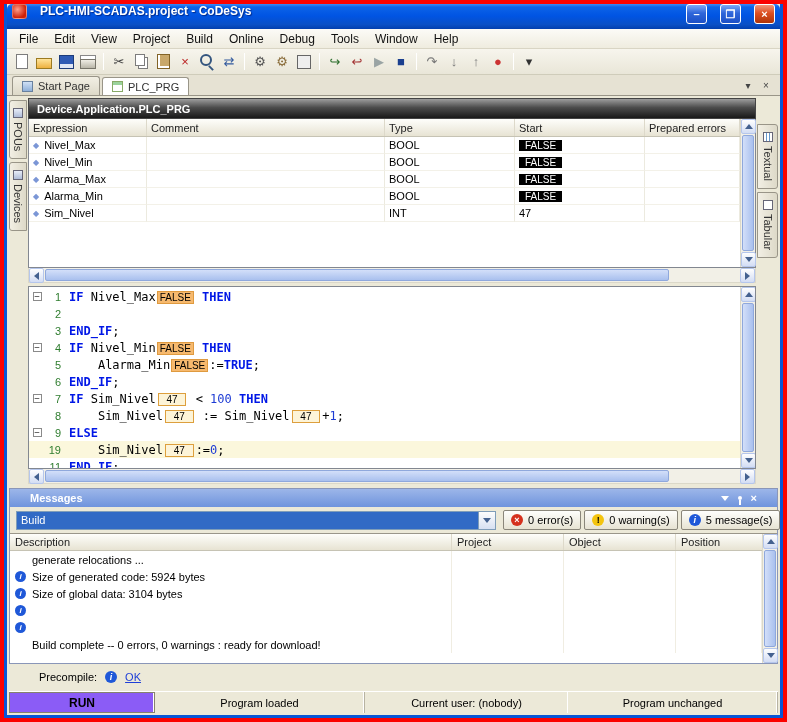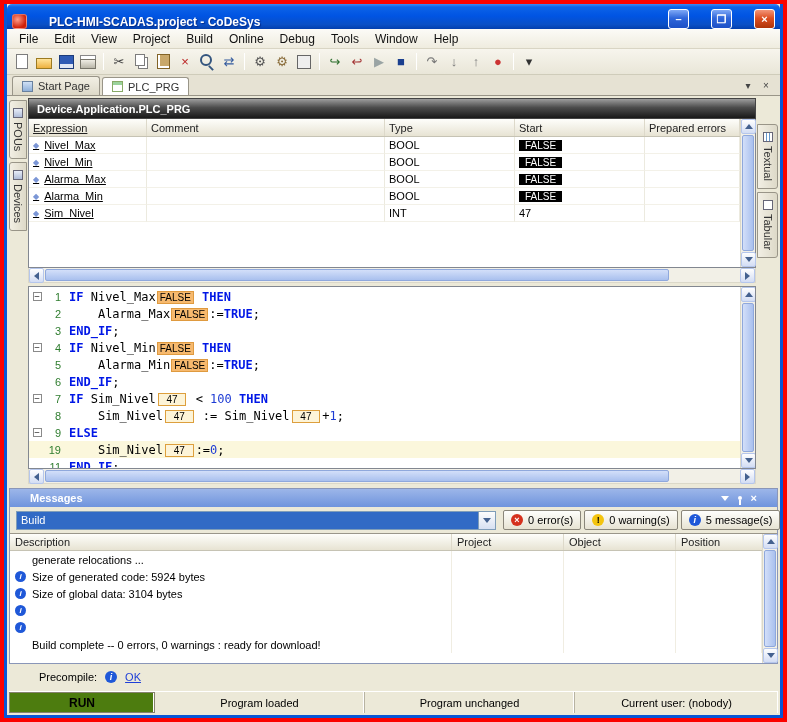--- a/index.html
+++ b/index.html
@@ -3,21 +3,21 @@
 <meta charset="utf-8">
 <style>
   html,body{margin:0;padding:0;background:#fff;font-family:"Liberation Sans",sans-serif;}
   *{box-sizing:border-box;}
 
   .frame{width:787px;height:722px;border:4px solid #fb0200;background:#ece9d8;display:flex;flex-direction:column;}
   .window{flex:1;display:flex;flex-direction:column;min-height:0;background:#ece9d8;
           border-left:3px solid #0856d6;border-right:3px solid #0856d6;border-bottom:3px solid #0856d6;}
 
   
-  .titlebar{height:25px;flex:0 0 25px;display:flex;align-items:flex-end;gap:22px;padding:0 5px;
+  .titlebar{height:25px;flex:0 0 25px;display:flex;align-items:flex-start;gap:13px;padding:0 5px;
     background:linear-gradient(180deg,#3a8af5 0%,#0c63e8 12%,#0054e3 48%,#0a50c6 82%,#0340ae 100%);
     border-radius:5px 5px 0 0;}
   .app-icon{width:15px;height:15px;border-radius:3px;flex:0 0 15px;
     background:radial-gradient(circle at 35% 35%,#ff9d8a,#cf2008 70%);border:1px solid rgba(255,255,255,.35);}
   .title-text{flex:1;color:#fff;font-size:12px;font-weight:bold;white-space:nowrap;overflow:hidden;text-shadow:1px 1px 1px #002a8c;}
   .tb-btn{width:21px;height:20px;border-radius:3px;border:1px solid #fff;display:flex;align-items:center;justify-content:center;
     color:#fff;font-size:11px;font-weight:bold;background:linear-gradient(180deg,#7fa9f6,#2f66da 45%,#1c50c6);}
   .tb-btn.close{background:linear-gradient(180deg,#f2967a,#dd4f22 45%,#ae3408);}
 
   
@@ -62,21 +62,21 @@
   .rail-ic.tabular-view-icon{background:linear-gradient(#fff,#fff),repeating-linear-gradient(0deg,#69c 0 1px,#fff 1px 4px);}
 
   .editor-col{flex:1;display:flex;flex-direction:column;min-width:0;}
   .decl-header{height:21px;flex:0 0 21px;display:flex;align-items:center;padding:0 8px;color:#fff;font-size:11px;font-weight:bold;
     background:linear-gradient(#9d9d9d,#4c4c4c 45%,#191919);border:1px solid #444;}
   .decl-block{flex:1;display:flex;flex-direction:column;min-height:130px;}
   .decl-area{flex:1;display:flex;background:#fff;border:1px solid #828790;border-top:none;min-height:0;}
   .decl-table{flex:1;display:flex;flex-direction:column;min-width:0;}
   .decl-colhdr{display:flex;height:18px;flex:0 0 18px;background:linear-gradient(#fefefb,#e7e3d3);border-bottom:1px solid #c6c3b4;font-size:11px;color:#222;}
   .dc{padding:1px 4px;border-right:1px solid #ddd9ca;display:flex;align-items:center;white-space:nowrap;overflow:hidden;}
-  .c-expr{width:118px;flex:0 0 118px;text-decoration:underline;}
+  .c-expr{width:118px;flex:0 0 118px;}
   .c-comment{width:238px;flex:0 0 238px;}
   .c-type{width:130px;flex:0 0 130px;}
   .c-value{width:130px;flex:0 0 130px;}
   .c-prep{flex:1;}
   .decl-row{display:flex;height:17px;flex:0 0 17px;font-size:11px;}
   .decl-row .dc{border-right:1px solid #eceadf;border-bottom:1px solid #f3f1e8;}
   .var-ic{color:#7b96d6;font-size:8px;margin-right:5px;}
   .badge-false{background:#000;color:#fff;font-size:10px;padding:0 6px;min-width:34px;text-align:center;display:inline-block;}
   .decl-filler{flex:1;background:#fff;}
 
@@ -143,21 +143,21 @@
     font-style:italic;display:flex;align-items:center;justify-content:center;margin-right:6px;}
   .m-desc.no-ic{padding-left:22px;}
   .msg-filler{flex:1;background:#fff;}
 
   
   .precompile{height:26px;flex:0 0 26px;display:flex;align-items:center;gap:8px;padding-left:32px;font-size:11px;color:#000;}
   .ok-link{color:#1f3fd8;text-decoration:underline;}
   .statusbar{height:22px;flex:0 0 22px;display:flex;align-items:stretch;margin:1px 2px 2px 2px;border-top:1px solid #fff;}
   .seg{display:flex;align-items:center;justify-content:center;font-size:11px;color:#000;
     border-right:1px solid #b7b3a2;box-shadow:inset -1px 0 0 #fff;padding:0 8px;white-space:nowrap;}
-  .seg-run{width:146px;flex:0 0 146px;background:#4d7c0f;font-weight:bold;font-size:12px;border:1px solid #86826f;}
+  .seg-run{width:146px;flex:0 0 146px;background:#8b5cf6;font-weight:bold;font-size:12px;border:1px solid #86826f;}
   .seg-program{width:210px;flex:0 0 210px;}
   .seg-change{width:210px;flex:0 0 210px;}
   .seg-user{flex:1;border-right:none;}
 </style>
 </head>
 <body>
 
 <div class="frame">
   <div class="window">
 
@@ -337,21 +337,21 @@
             <span class="sb-btn">
                 <span class="tri tri-rt"></span>
               </span>
           </div>
         </div>
 
         <div class="code-block">
           <div class="code-area">
             <div class="code-lines">
                 <div class="code-line"><span class="fold-col"><span class="fold-box">−</span></span><span class="lnum">1</span><span class="ltext"><span class="tok-kw">IF </span><span class="tok-id">Nivel_Max</span><span class="badge-bool">FALSE</span><span class="tok-kw"> THEN</span></span></div>
-                <div class="code-line"><span class="fold-col"></span><span class="lnum">2</span><span class="ltext"><span class="tok-pl">    </span><span class="tok-id">Alarma_Max</span><span class="badge-bool">FALSE</span><span class="tok-pl">:=</span><span class="tok-kw">TRUE</span><span class="tok-pl">;</span></span></div>
+                <div class="code-line"><span class="fold-col"></span><span class="lnum">2</span></div>
                 <div class="code-line"><span class="fold-col"></span><span class="lnum">3</span><span class="ltext"><span class="tok-kw">END_IF</span><span class="tok-pl">;</span></span></div>
                 <div class="code-line"><span class="fold-col"><span class="fold-box">−</span></span><span class="lnum">4</span><span class="ltext"><span class="tok-kw">IF </span><span class="tok-id">Nivel_Min</span><span class="badge-bool">FALSE</span><span class="tok-kw"> THEN</span></span></div>
                 <div class="code-line"><span class="fold-col"></span><span class="lnum">5</span><span class="ltext"><span class="tok-pl">    </span><span class="tok-id">Alarma_Min</span><span class="badge-bool">FALSE</span><span class="tok-pl">:=</span><span class="tok-kw">TRUE</span><span class="tok-pl">;</span></span></div>
                 <div class="code-line"><span class="fold-col"></span><span class="lnum">6</span><span class="ltext"><span class="tok-kw">END_IF</span><span class="tok-pl">;</span></span></div>
                 <div class="code-line"><span class="fold-col"><span class="fold-box">−</span></span><span class="lnum">7</span><span class="ltext"><span class="tok-kw">IF </span><span class="tok-id">Sim_Nivel</span><span class="badge-int"> 47 </span><span class="tok-pl"> &lt; </span><span class="tok-num">100</span><span class="tok-kw"> THEN</span></span></div>
                 <div class="code-line"><span class="fold-col"></span><span class="lnum">8</span><span class="ltext"><span class="tok-pl">    </span><span class="tok-id">Sim_Nivel</span><span class="badge-int"> 47 </span><span class="tok-pl"> := </span><span class="tok-id">Sim_Nivel</span><span class="badge-int"> 47 </span><span class="tok-pl">+</span><span class="tok-num">1</span><span class="tok-pl">;</span></span></div>
                 <div class="code-line"><span class="fold-col"><span class="fold-box">−</span></span><span class="lnum">9</span><span class="ltext"><span class="tok-kw">ELSE</span></span></div>
                 <div class="code-line hl"><span class="fold-col"></span><span class="lnum">19</span><span class="ltext"><span class="tok-pl">    </span><span class="tok-id">Sim_Nivel</span><span class="badge-int"> 47 </span><span class="tok-pl">:=</span><span class="tok-num">0</span><span class="tok-pl">;</span></span></div>
                 <div class="code-line"><span class="fold-col"></span><span class="lnum">11</span><span class="ltext"><span class="tok-kw">END_IF</span><span class="tok-pl">;</span></span></div>
               </div>
@@ -504,18 +504,18 @@
 
     <div class="precompile">
       <span>Precompile:</span>
       <span class="st-ic info">i</span>
       <span class="ok-link">OK</span>
     </div>
 
     <div class="statusbar">
       <span class="seg seg-run">RUN</span>
       <span class="seg seg-program">Program loaded</span>
+      <span class="seg seg-user">Current user: (nobody)</span>
       <span class="seg seg-change">Program unchanged</span>
-      <span class="seg seg-user">Current user: (nobody)</span>
     </div>
 
   </div>
 </div>
 
 </body></html>

